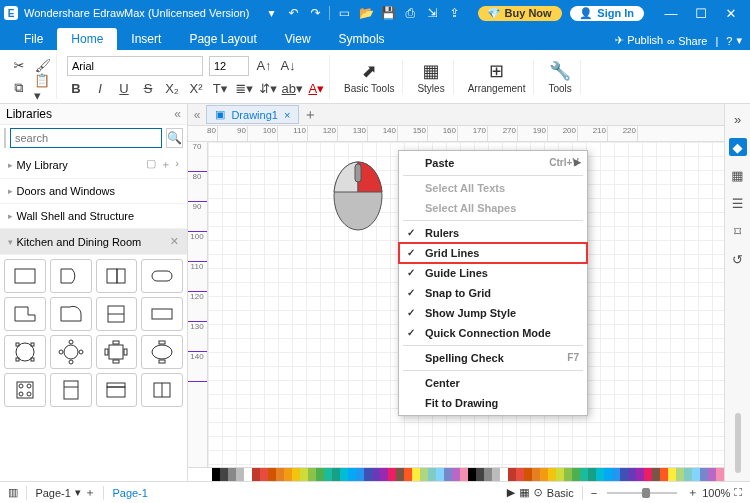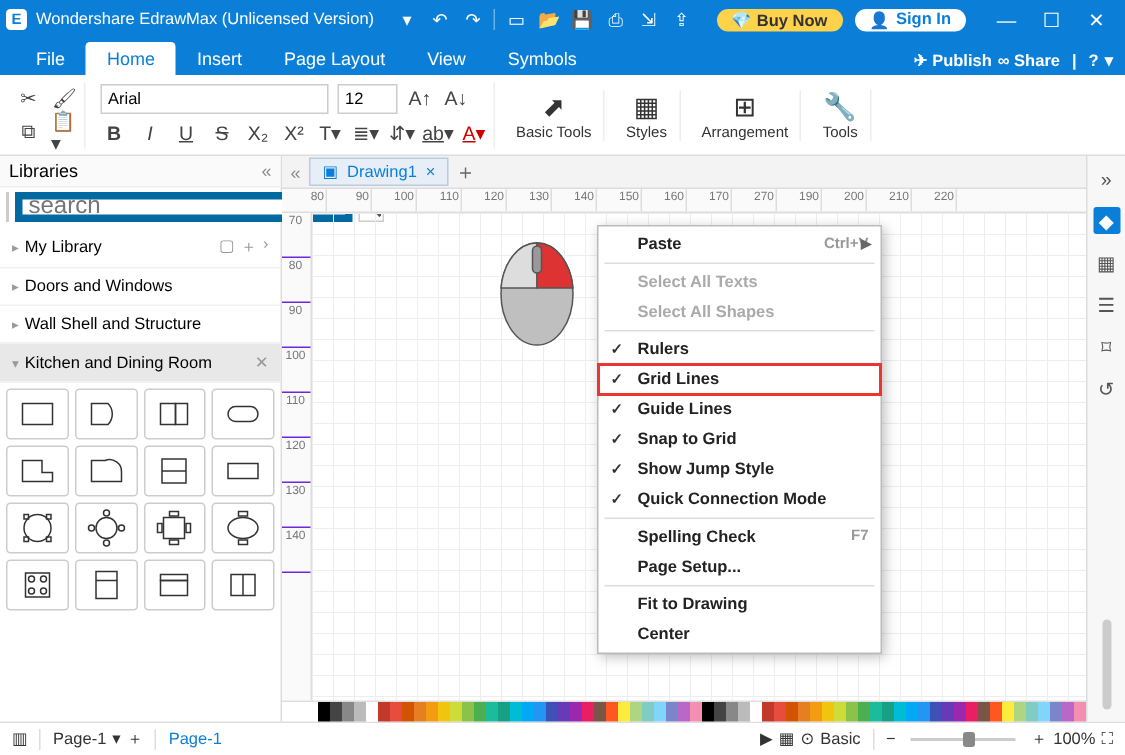--- a/index.html
+++ b/index.html
@@ -10,37 +10,37 @@
 .titlebar .qat { display:flex; gap:6px; align-items:center; margin-left:6px;}
 .titlebar .qat span { width:16px; height:16px; display:flex;align-items:center;justify-content:center;color:#fff;font-size:12px;}
 .titlebar .spacer { flex:1; }
 .titlebar .buy { background:#ffd24c; color:#333; border-radius:10px; padding:1px 10px; font-size:11px; font-weight:bold; margin-right:8px;}
 .titlebar .signin { background:#fff; color:#0b7fd8; border-radius:10px; padding:1px 10px; font-size:11px; font-weight:bold; margin-right:12px; display:flex;align-items:center;gap:4px;}
 .titlebar .win-btns span { width:30px; text-align:center; font-size:13px;}
 .menubar { height: 24px; background:#0b7fd8; display:flex; align-items:flex-end; color:#fff; font-size:12px; padding-left:10px;}
 .menubar .tab { padding:4px 14px; cursor:default;}
 .menubar .tab.active { background:#fff; color:#0b7fd8; border-radius:3px 3px 0 0;}
 .menubar .right { margin-left:auto; display:flex; align-items:center; gap:4px; padding-right:8px; padding-bottom:3px;}
-.menubar .right span{font-size:11px;font-weight:bold;}
+.menubar .right span{font-size:11px;}
 .ribbon { height:54px; background:#fff; border-bottom:1px solid #ddd; display:flex; align-items:center; padding:0 6px; gap:6px;}
 .ribbon .grp { display:flex; flex-direction:column; gap:4px; padding:0 4px; border-right:1px solid #eee; height:44px; justify-content:center;}
 .ribbon .row { display:flex; gap:6px; align-items:center;}
 .ribbon .ico { width:18px; height:18px; display:flex;align-items:center;justify-content:center; color:#444; font-size:13px;}
 .ribbon select,.ribbon .combo { border:1px solid #ccc; height:20px; font-size:11px; padding:0 4px;}
-.ribbon .fontname{width:152px;}
+.ribbon .fontname{width:136px;}
 .ribbon .fontsize{width:40px;}
 .ribbon .biggrp { display:flex; flex-direction:column; align-items:center; gap:1px; padding:0 8px; border-right:1px solid #eee; font-size:10px; color:#333;}
 .ribbon .biggrp .bi { font-size:18px; height:22px;}
 .content { display:flex; height: calc(503px - 26px - 24px - 54px - 22px);}
 .libpane { width:188px; border-right:1px solid #ddd; display:flex; flex-direction:column;}
 .libhead { display:flex; align-items:center; padding:3px 6px; font-size:12px; border-bottom:1px solid #eee; background:#fafafa;}
 .libhead .chev{margin-left:auto;color:#888;}
 .libsearch { display:flex; align-items:center; gap:4px; padding:3px 4px;}
 .libsearch .sel{border:1px solid #ccc;width:22px;height:20px;}
-.libsearch input{flex:1;border:5px solid #0369a1;height:20px;padding:0 4px;font-size:16px;}
+.libsearch input{flex:1;border:1px solid #0369a1;height:20px;padding:0 4px;font-size:11px;}
 .libsearch .mag{width:22px;height:20px;border:1px solid #ccc;display:flex;align-items:center;justify-content:center;}
 .libsec { padding:6px 8px; font-size:11px; display:flex; align-items:center; border-bottom:1px solid #f2f2f2;}
 .libsec .caret{margin-right:4px;color:#999;font-size:9px;}
 .libsec.active{background:#e8e8e8;}
 .libsec .tools{margin-left:auto;color:#999;display:flex;gap:4px;}
 .shapes { flex:1; padding:4px; display:grid; grid-template-columns:repeat(4,1fr); gap:4px; align-content:start; overflow:hidden;}
 .shapes .sh{border:1px solid #ccc; height:34px; border-radius:3px; background:#fff; display:flex;align-items:center;justify-content:center;}
 .shapes .sh svg{width:26px;height:26px;}
 .canvaswrap { flex:1; display:flex; flex-direction:column; position:relative;}
 .tabs { height:22px; background:#f3f3f3; display:flex; align-items:center; border-bottom:1px solid #ddd;}
@@ -369,24 +369,23 @@
           <div class="mi dis">Select All Shapes</div>
           <div class="sep"></div>
           <div class="mi"><span class="chk">✓</span><span>Rulers</span></div>
           <div class="mi hl"><span class="chk">✓</span><span>Grid Lines</span></div>
           <div class="mi"><span class="chk">✓</span><span>Guide Lines</span></div>
           <div class="mi"><span class="chk">✓</span><span>Snap to Grid</span></div>
           <div class="mi"><span class="chk">✓</span><span>Show Jump Style</span></div>
           <div class="mi"><span class="chk">✓</span><span>Quick Connection Mode</span></div>
           <div class="sep"></div>
           <div class="mi"><span>Spelling Check</span><span class="sc">F7</span></div>
-          <div class="mi">Page Setup...</div>
           <div class="sep"></div>
+          <div class="mi">Center</div>
           <div class="mi">Fit to Drawing</div>
-          <div class="mi">Center</div>
         </div>
       </div>
     </div>
     <div class="colorbar" id="colorbar">
         <span style="background: rgb(0, 0, 0);"></span>
         <span style="background: rgb(68, 68, 68);"></span>
         <span style="background: rgb(136, 136, 136);"></span>
         <span style="background: rgb(187, 187, 187);"></span>
         <span style="background: rgb(255, 255, 255);"></span>
         <span style="background: rgb(192, 57, 43);"></span>

